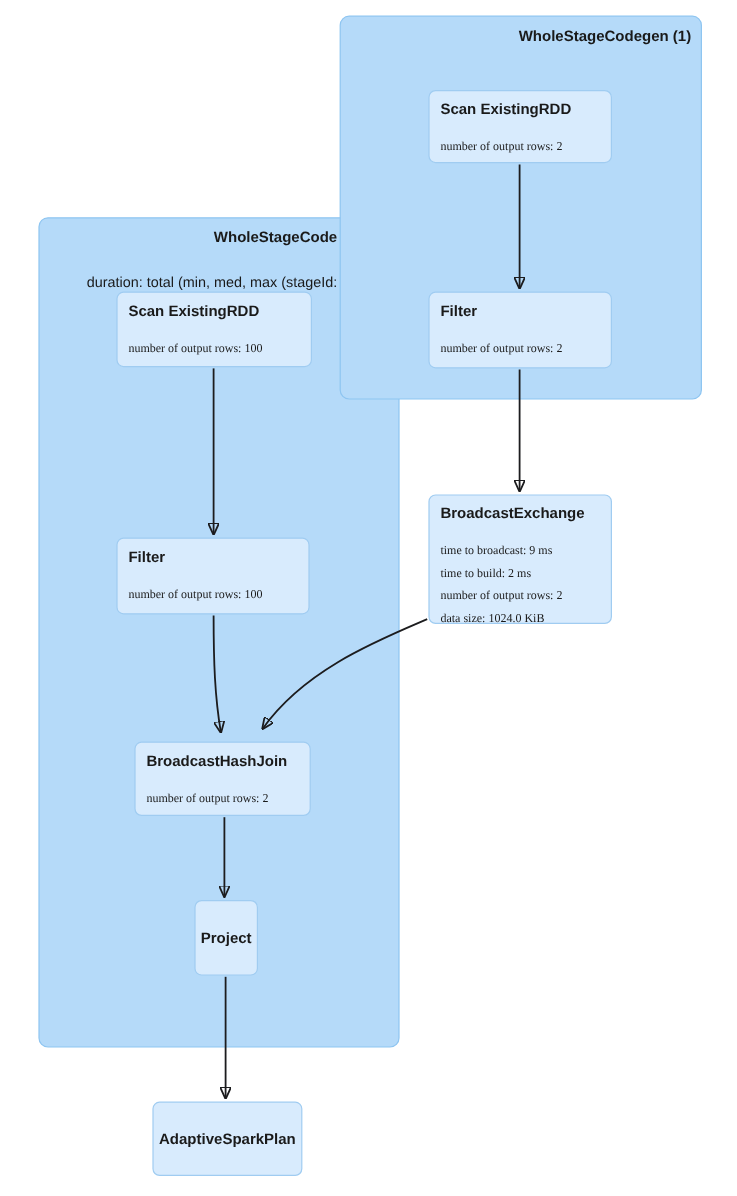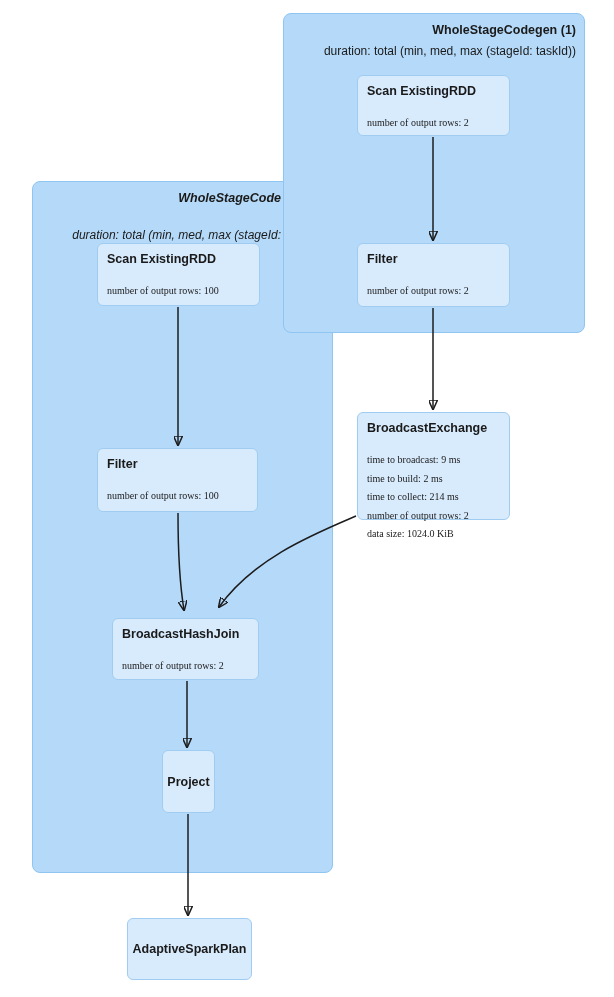--- a/index.html
+++ b/index.html
@@ -77,49 +77,47 @@
     stroke:var(--edge);
     stroke-width:1.5;
   }
   .z1{z-index:1}.z2{z-index:2}.z3{z-index:3}
 </style>
 </head>
 <body>
 
 <div class="canvas">
 
-  <div class="cluster z1" style="left:32px;top:181px;width:301px;height:692px;font-style:italic;">
+  <div class="cluster z1" style="left:32px;top:181px;width:301px;height:692px;">
     <div class="cluster-title" style="top:8px;right:51px;">WholeStageCode</div>
     <div class="cluster-duration" style="top:31px;right:51px;margin-top:16px;">
       <div>duration: total (min, med, max (stageId:</div>
     </div>
   </div>
 
   <div class="cluster z2" style="left:283px;top:13px;width:302px;height:320px;">
     <div class="cluster-title" style="top:8px;right:8px;">WholeStageCodegen (1)</div>
     <div class="cluster-duration" style="top:31px;right:8px;">
-      <div>duration: total (min, med, max (stageId: taskId))</div>
     </div>
   </div>
 
   <div class="node z3" style="left:357px;top:75px;width:153px;height:61px;">
     <div class="node-title">Scan ExistingRDD</div>
     <div class="metric">number of output rows: 2</div>
   </div>
 
   <div class="node z3" style="left:357px;top:243px;width:153px;height:64px;">
     <div class="node-title">Filter</div>
     <div class="metric">number of output rows: 2</div>
   </div>
 
   <div class="node z3" style="left:357px;top:412px;width:153px;height:108px;">
     <div class="node-title">BroadcastExchange</div>
     <div class="metric">time to broadcast: 9 ms</div>
     <div class="metric">time to build: 2 ms</div>
-    <div class="metric">time to collect: 214 ms</div>
     <div class="metric">number of output rows: 2</div>
     <div class="metric">data size: 1024.0 KiB</div>
   </div>
 
   <div class="node z3" style="left:97px;top:243px;width:163px;height:63px;">
     <div class="node-title">Scan ExistingRDD</div>
     <div class="metric">number of output rows: 100</div>
   </div>
 
   <div class="node z3" style="left:97px;top:448px;width:161px;height:64px;">

